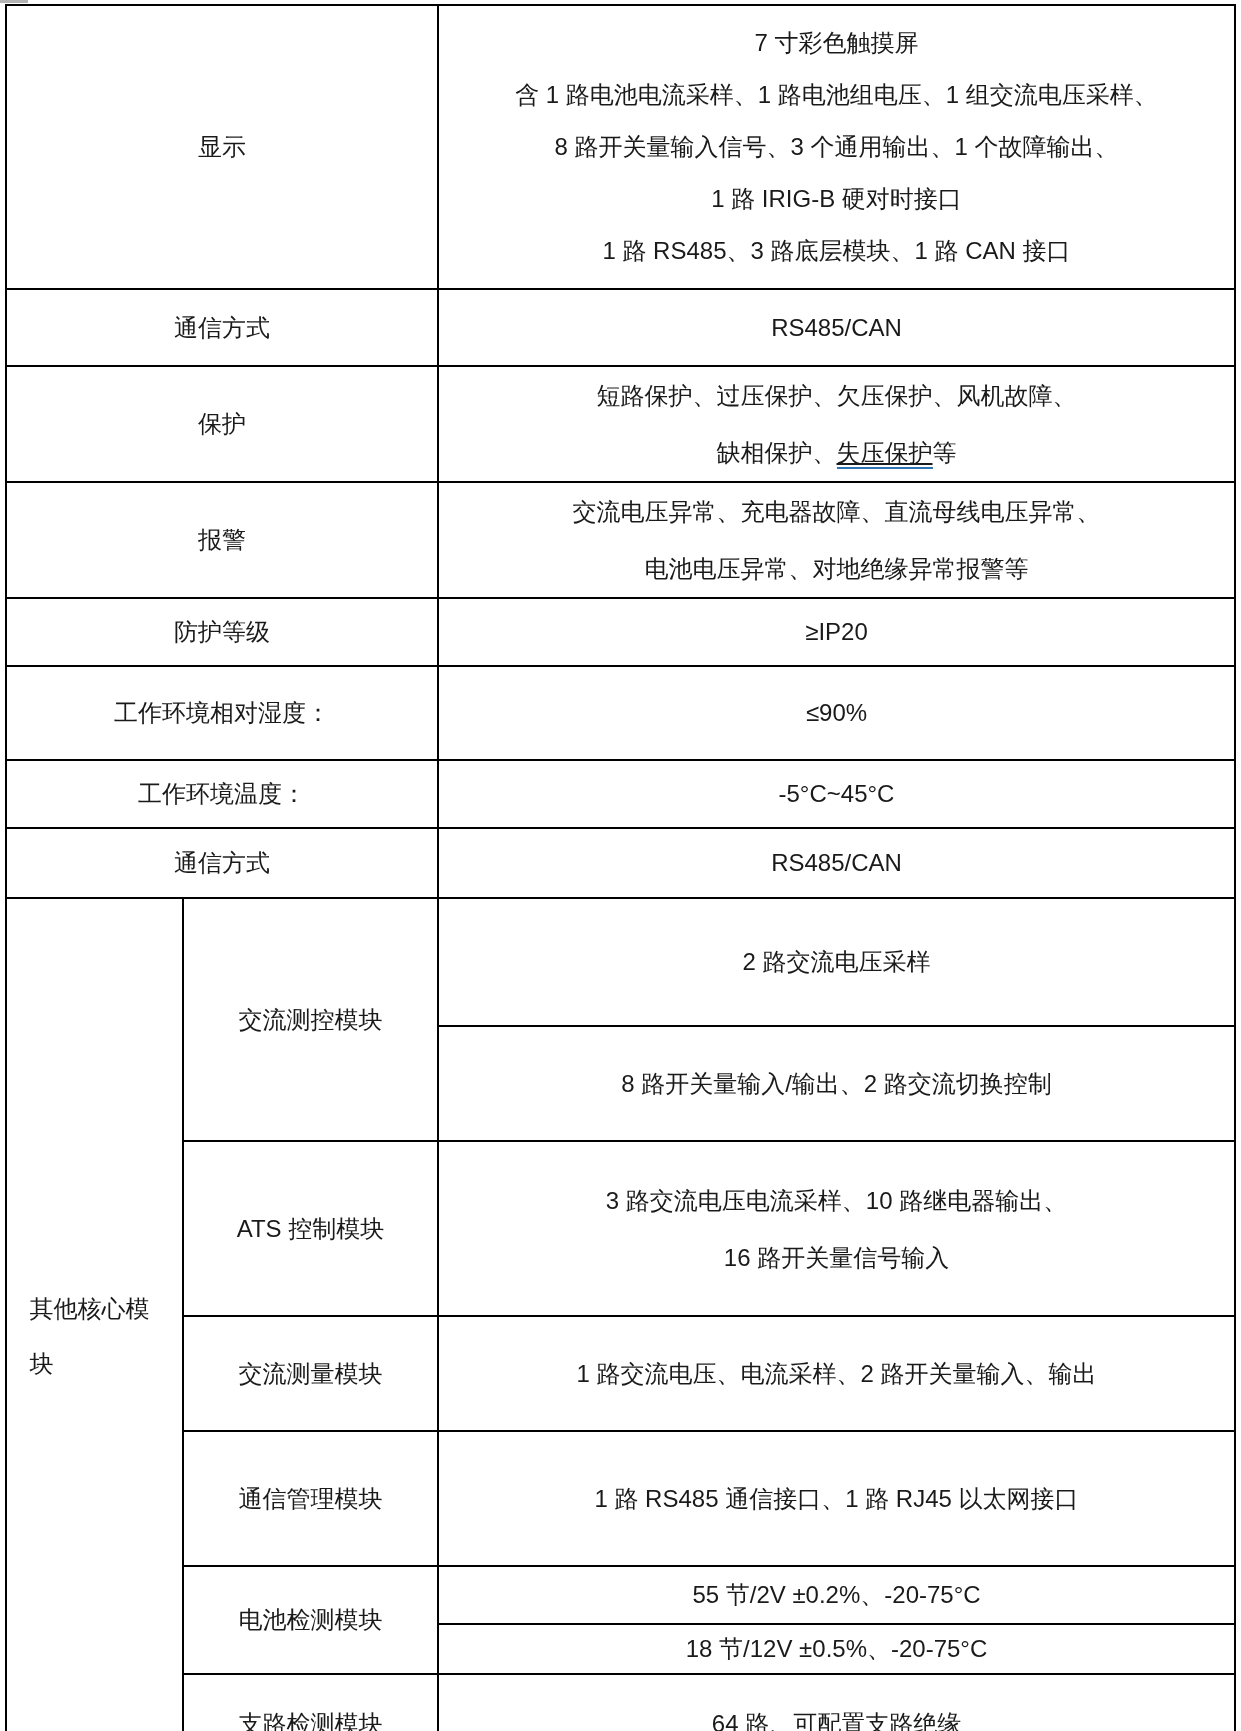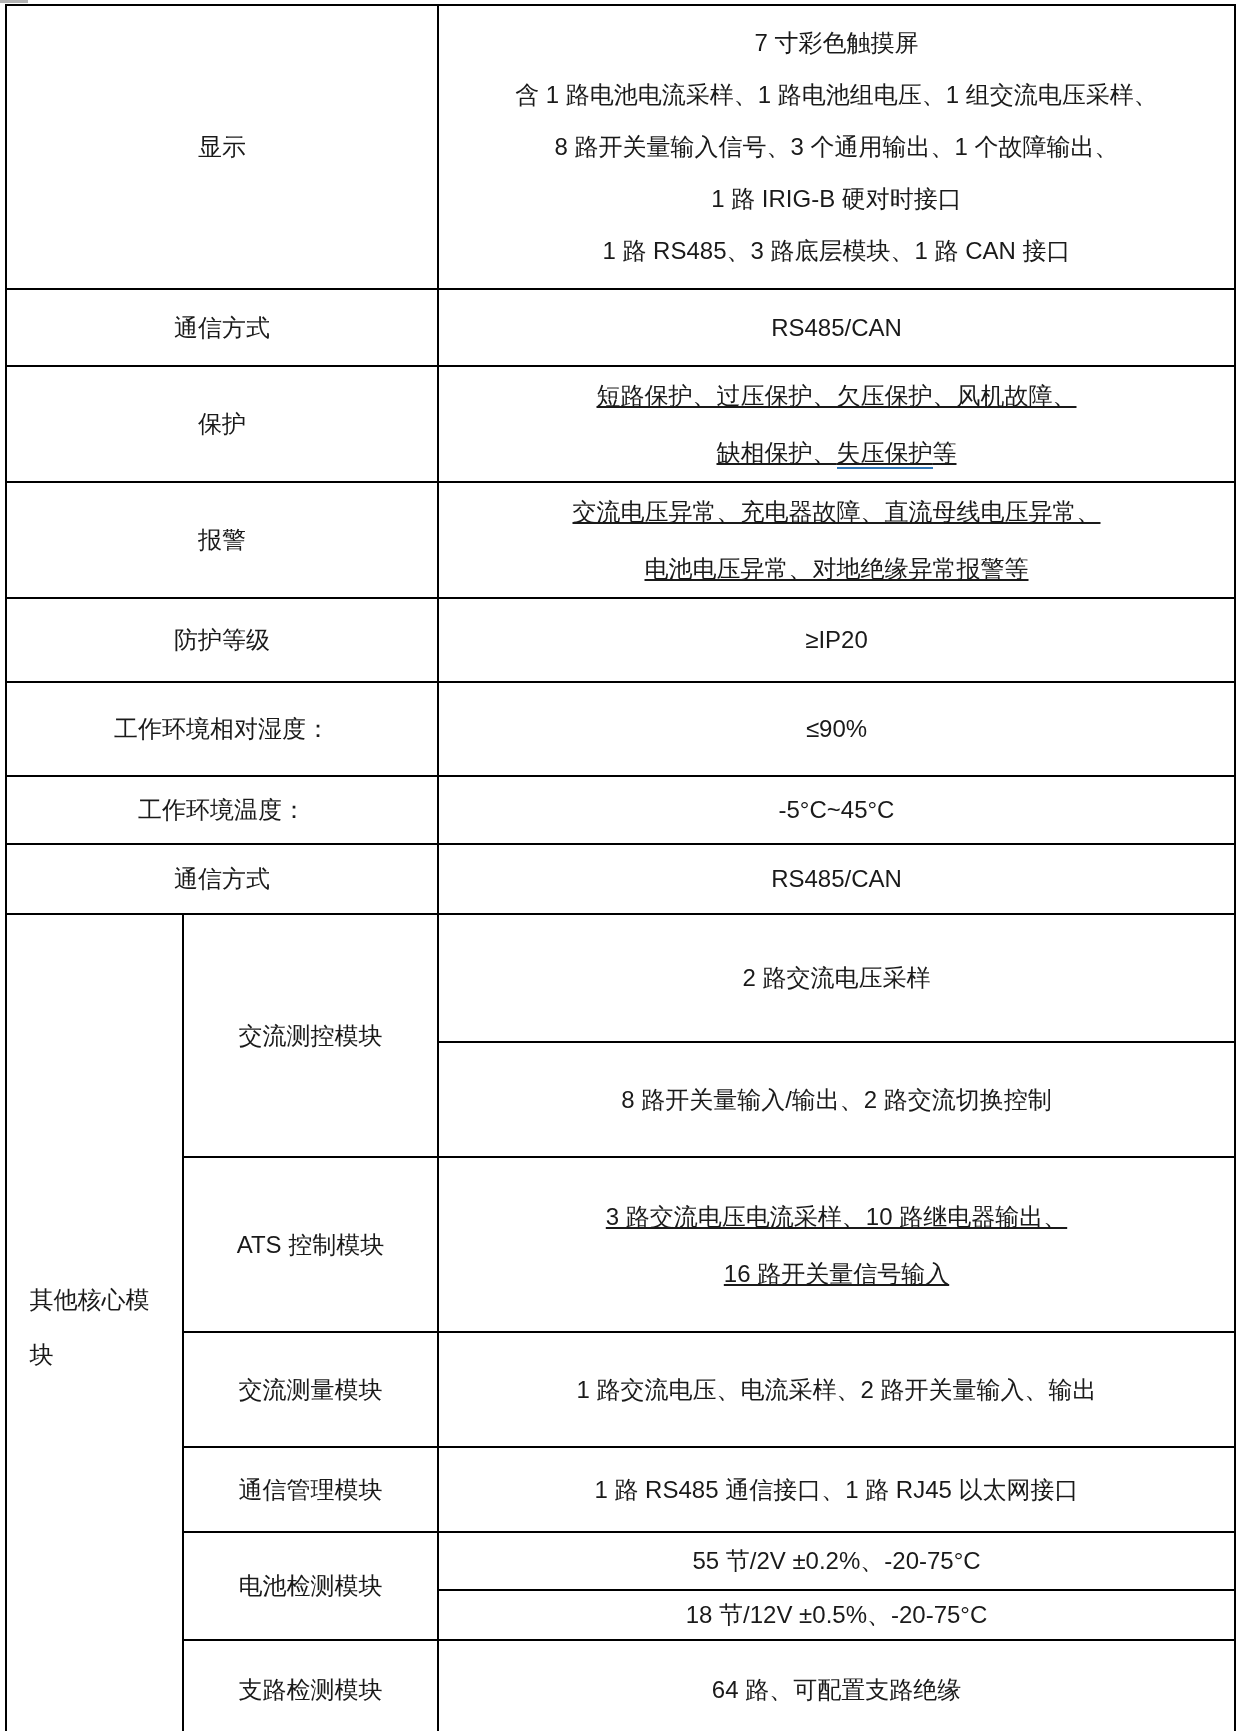--- a/index.html
+++ b/index.html
@@ -33,21 +33,21 @@
     table-layout: fixed;
   }
   table.spec td {
     border: 2px solid #000000;
     text-align: center;
     vertical-align: middle;
     font-size: 24px;
     padding: 0 6px;
     overflow: hidden;
   }
-  .cell-line { line-height: 57px; text-decoration: underline; }
+  .cell-line { line-height: 57px; }
   .display-line { line-height: 52px; }
   .section-label-inner {
     width: 130px;
     margin: 0 auto;
     line-height: 55px;
     text-align: left;
   }
   .grammar-mark {
     text-decoration: underline;
     border-bottom: 2px solid #2e75b6;
@@ -95,21 +95,21 @@
     </tr>
 
     <tr style="height:115px">
       <td colspan="2">报警</td>
       <td>
         <div class="cell-line">交流电压异常、充电器故障、直流母线电压异常、</div>
         <div class="cell-line">电池电压异常、对地绝缘异常报警等</div>
       </td>
     </tr>
 
-    <tr style="height:84px">
+    <tr style="height:68px">
       <td colspan="2">防护等级</td>
       <td>≥IP20</td>
     </tr>
 
     <tr style="height:94px">
       <td colspan="2">工作环境相对湿度：</td>
       <td>≤90%</td>
     </tr>
 
     <tr style="height:68px">
@@ -139,21 +139,21 @@
         <div class="cell-line">3 路交流电压电流采样、10 路继电器输出、</div>
         <div class="cell-line">16 路开关量信号输入</div>
       </td>
     </tr>
 
     <tr style="height:115px">
       <td>交流测量模块</td>
       <td>1 路交流电压、电流采样、2 路开关量输入、输出</td>
     </tr>
 
-    <tr style="height:85px">
+    <tr style="height:135px">
       <td>通信管理模块</td>
       <td>1 路 RS485 通信接口、1 路 RJ45 以太网接口</td>
     </tr>
 
     <tr style="height:58px">
       <td rowspan="2">电池检测模块</td>
       <td>55 节/2V ±0.2%、-20-75°C</td>
     </tr>
     <tr style="height:50px">
       <td>18 节/12V ±0.5%、-20-75°C</td>

